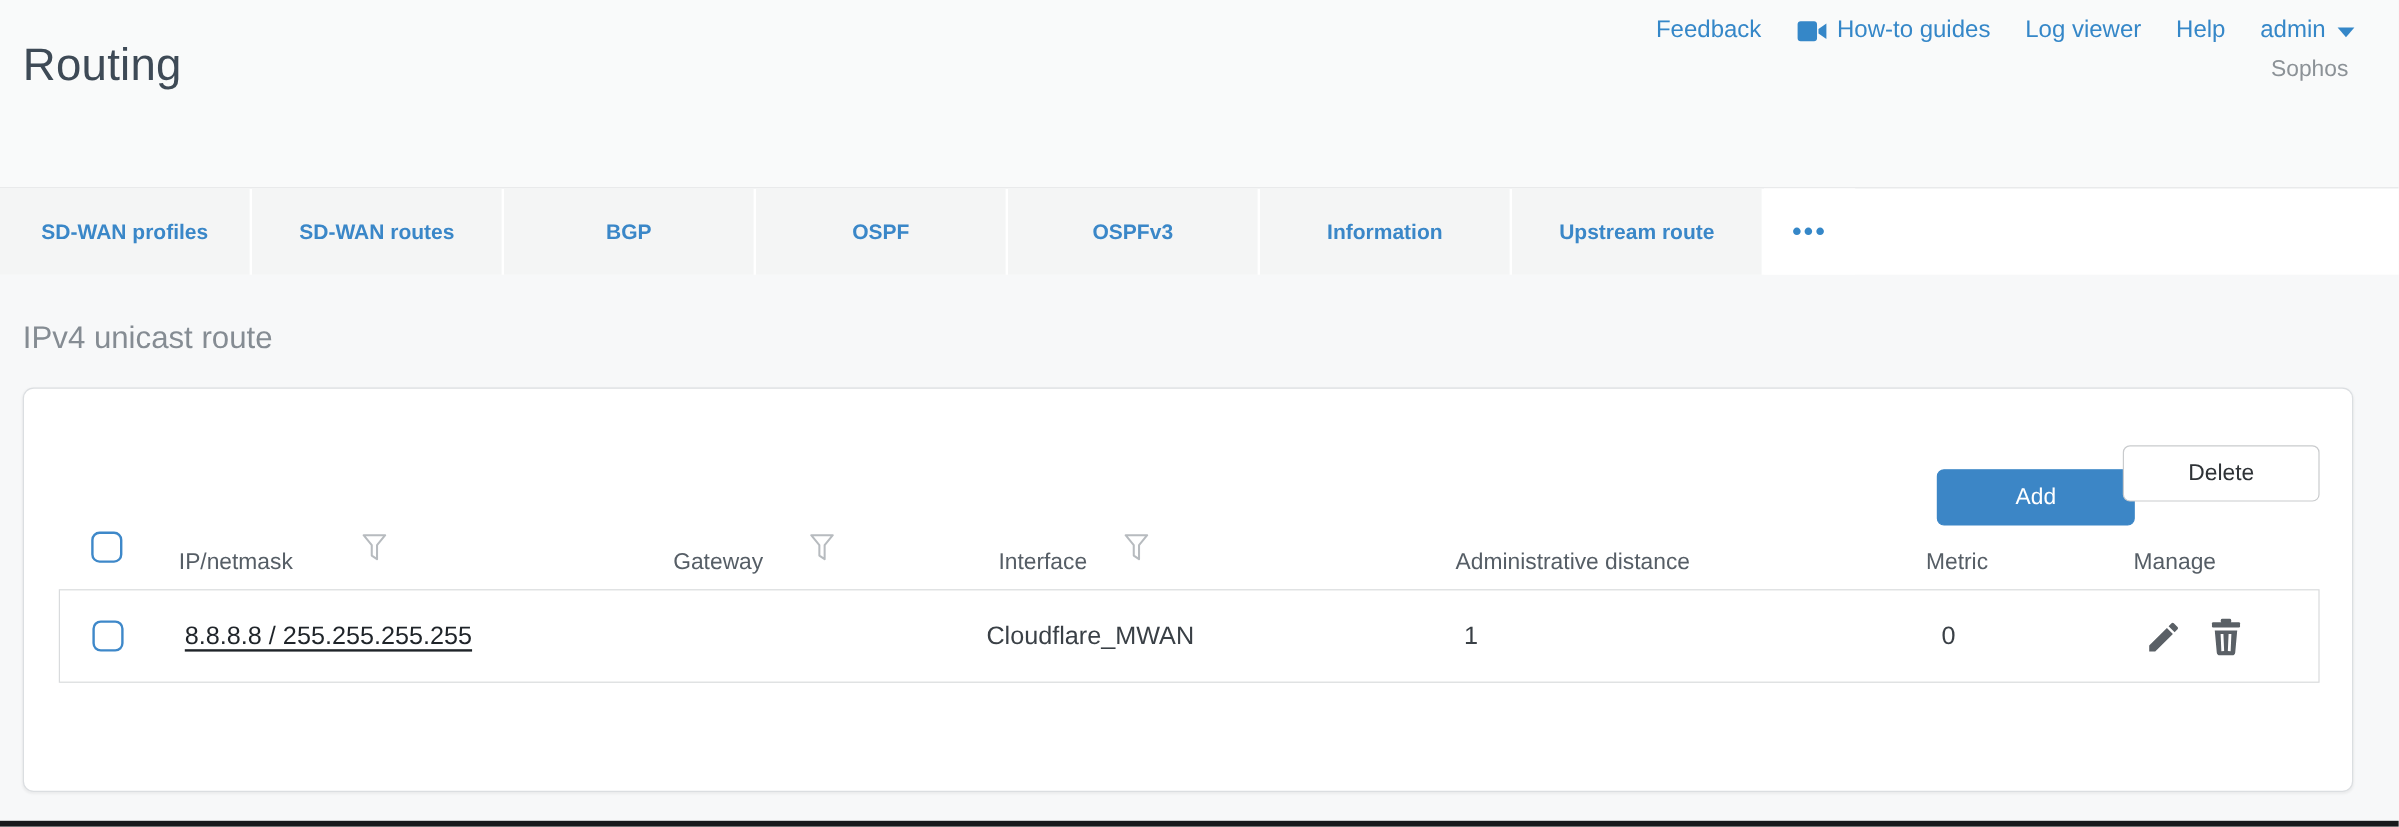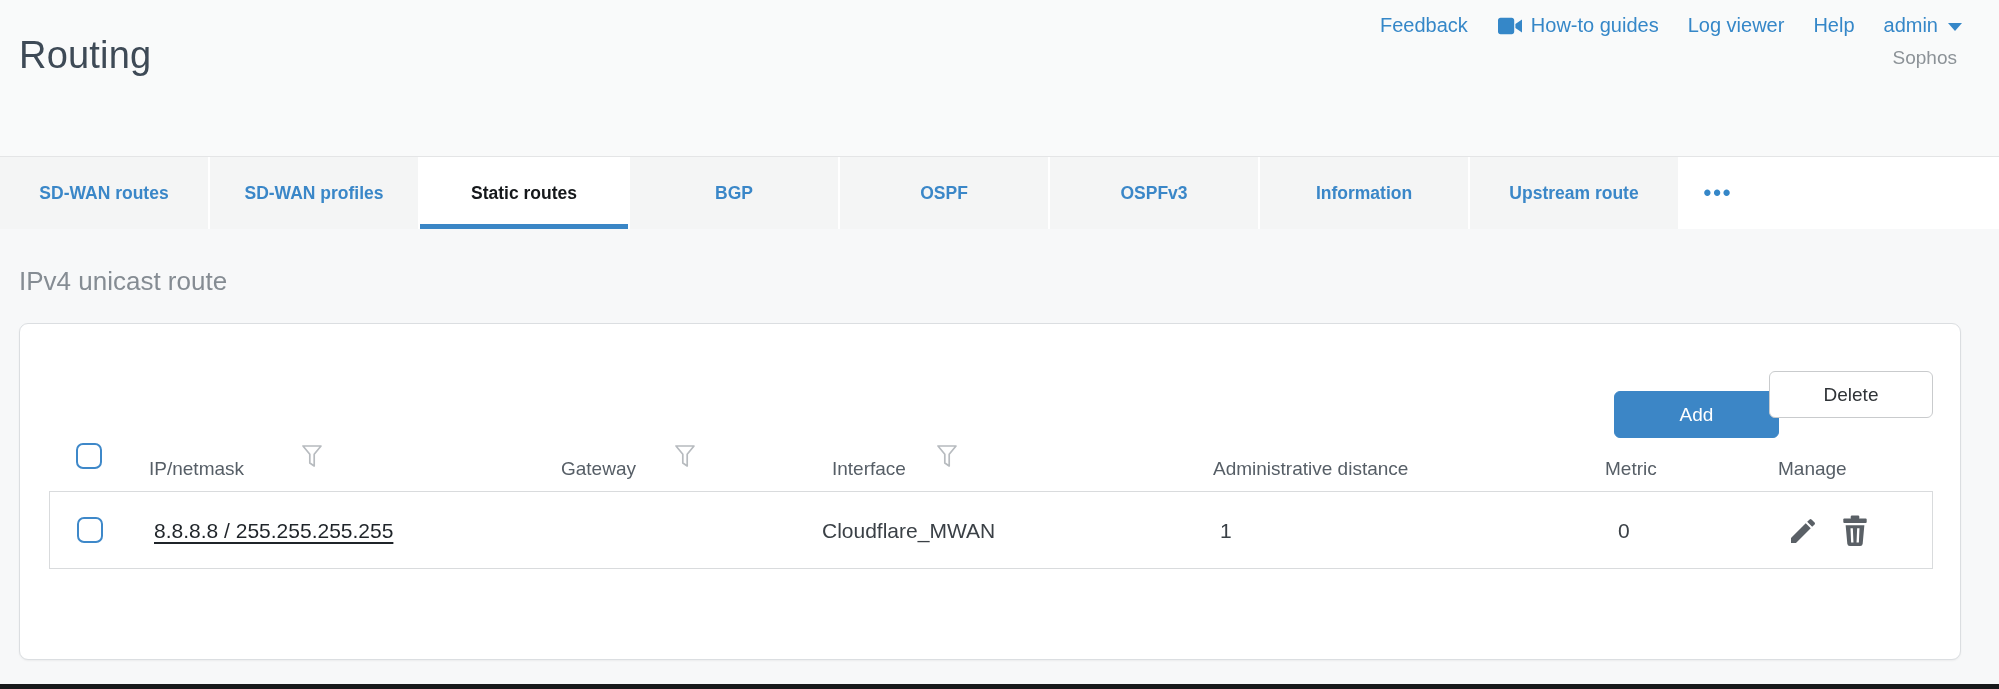--- a/index.html
+++ b/index.html
@@ -80,27 +80,24 @@
         <span>admin</span>
         <span class="caret-down"></span>
       </a>
     </div>
 
     <div class="brand">Sophos</div>
   </div>
 
   <div class="tabbar">
     <div class="tab">
-        <span>SD-WAN routes</span>
+        <span>SD-WAN profiles</span>
       </div>
     <div class="tab">
-        <span>SD-WAN profiles</span>
-      </div>
-    <div class="tab active">
-        <span>Static routes</span>
+        <span>SD-WAN routes</span>
       </div>
     <div class="tab">
         <span>BGP</span>
       </div>
     <div class="tab">
         <span>OSPF</span>
       </div>
     <div class="tab">
         <span>OSPFv3</span>
       </div>

